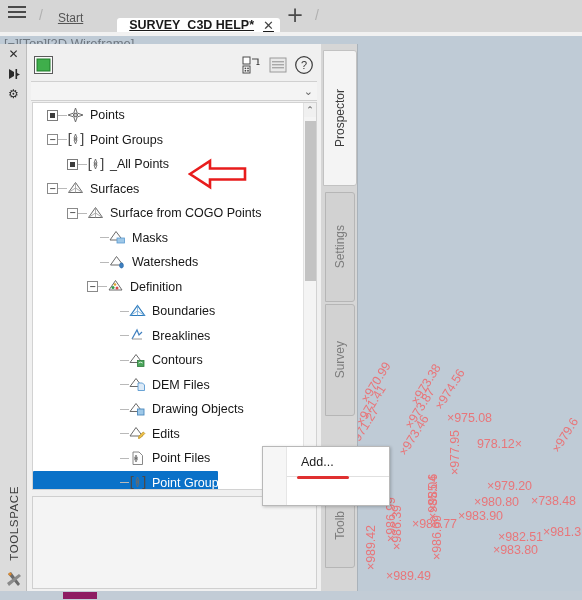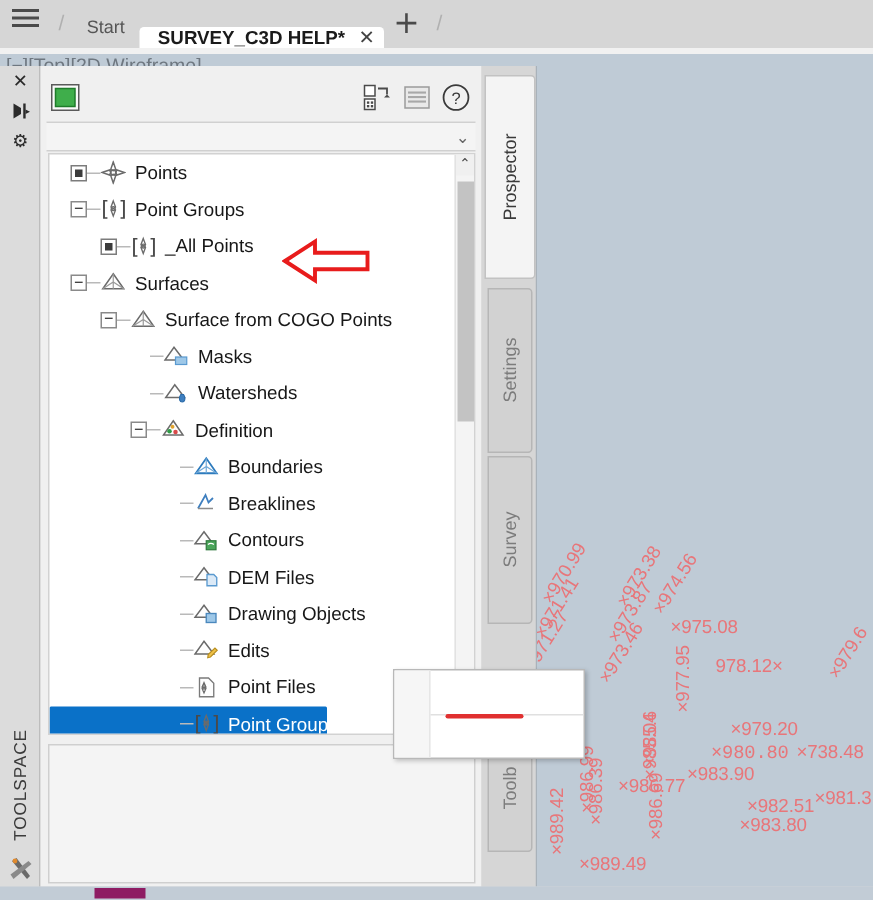--- a/index.html
+++ b/index.html
@@ -21,27 +21,27 @@
   .hamburger {
     width: 34px; height: 32px; display: flex; flex-direction: column;
     justify-content: center; align-items: center; gap: 3px; padding-bottom: 8px;
   }
   .hamburger i { display: block; width: 18px; height: 2px; background: #4a4a4a; }
   .tabsep {
     color: #b0b0b0; font-size: 14px; padding: 0 5px 9px 5px; user-select: none;
   }
   .tab {
     height: 24px; display: flex; align-items: center; padding: 0 10px;
-    font-size: 12px; color: #4d4d4d; white-space: nowrap;
+    font-size: 12px; color: #4d4d4d; white-space: nowrap; text-decoration: underline;
   }
   .tab.inactive { color: #555; padding-bottom: 2px; height: 26px; }
   .tab.active {
     background: #ffffff; height: 14px; font-weight: bold; color: #1a1a1a;
     font-size: 12.5px; border-top-left-radius: 3px; border-top-right-radius: 3px;
-    padding: 0 6px 0 12px; 
+    padding: 0 6px 0 12px;  margin-left: 24px;
   }
   .tab-close {
     margin-left: 9px; font-size: 13px; color: #444; line-height: 1;
     font-family: "DejaVu Sans", sans-serif;
   }
   .plus-tab {
     width: 30px; height: 32px; display: flex; align-items: center;
     justify-content: center; font-size: 21px; color: #4a4a4a;
     font-family: "DejaVu Sans", sans-serif; padding-bottom: 3px;
   }
@@ -254,21 +254,21 @@
         <div class="pt r35" style="left: 358px; top: 400px;">×971.27</div>
         <div class="pt r35" style="left: 420px; top: 357px;">×973.38</div>
         <div class="pt r35" style="left: 414px; top: 381px;">×973.87</div>
         <div class="pt r35" style="left: 444px; top: 362px;">×974.56</div>
         <div class="pt r35" style="left: 408px; top: 408px;">×973.46</div>
         <div class="pt" style="left: 447px; top: 375px;">×975.08</div>
         <div class="pt r90" style="left: 462px; top: 425px;">×977.95</div>
         <div class="pt" style="left: 477px; top: 401px;">978.12×</div>
         <div class="pt r90" style="left: 440px; top: 470px;">×985.04</div>
         <div class="pt" style="left: 487px; top: 443px;">×979.20</div>
-        <div class="pt" style="left: 474px; top: 459px; font-family: Liberation Mono, monospace;">×980.80</div>
+        <div class="pt" style="left: 474px; top: 459px;">×980.80</div>
         <div class="pt" style="left: 531px; top: 458px;">×738.48</div>
         <div class="pt" style="left: 458px; top: 473px;">×983.90</div>
         <div class="pt r35" style="left: 561px; top: 405px;">×979.6</div>
         <div class="pt r90" style="left: 398px; top: 492px;">×986.99</div>
         <div class="pt r90" style="left: 404px; top: 500px;">×986.39</div>
         <div class="pt" style="left: 412px; top: 481px;">×986.77</div>
         <div class="pt r90" style="left: 444px; top: 510px;">×986.69</div>
         <div class="pt r90" style="left: 440px; top: 462px;">×985.6</div>
         <div class="pt" style="left: 498px; top: 494px;">×982.51</div>
         <div class="pt" style="left: 543px; top: 489px;">×981.3</div>
@@ -539,20 +539,23 @@
       </div>
       <div class="vtab" style="top:438px; height:86px;">
         <span>Toolb</span>
       </div>
     </div>
   </div>
 
   <div class="ctxmenu">
     <div class="ctx-gutter"></div>
     <div class="ctx-sep"></div>
+    <div class="ctxitem">
+      <span>Add...</span>
+    </div>
     <div class="ctx-underline"></div>
   </div>
 
   <div class="redarrow">
     <svg width="60" height="34" viewBox="0 0 60 34" aria-hidden="true">
       <path d="M2 17 L22 4 L22 11.5 L57 11.5 L57 22.5 L22 22.5 L22 30 Z" fill="#ffffff" stroke="#e81c1c" stroke-width="2.6" stroke-linejoin="miter"></path>
     </svg>
   </div>
 
   <div class="botline"></div>

